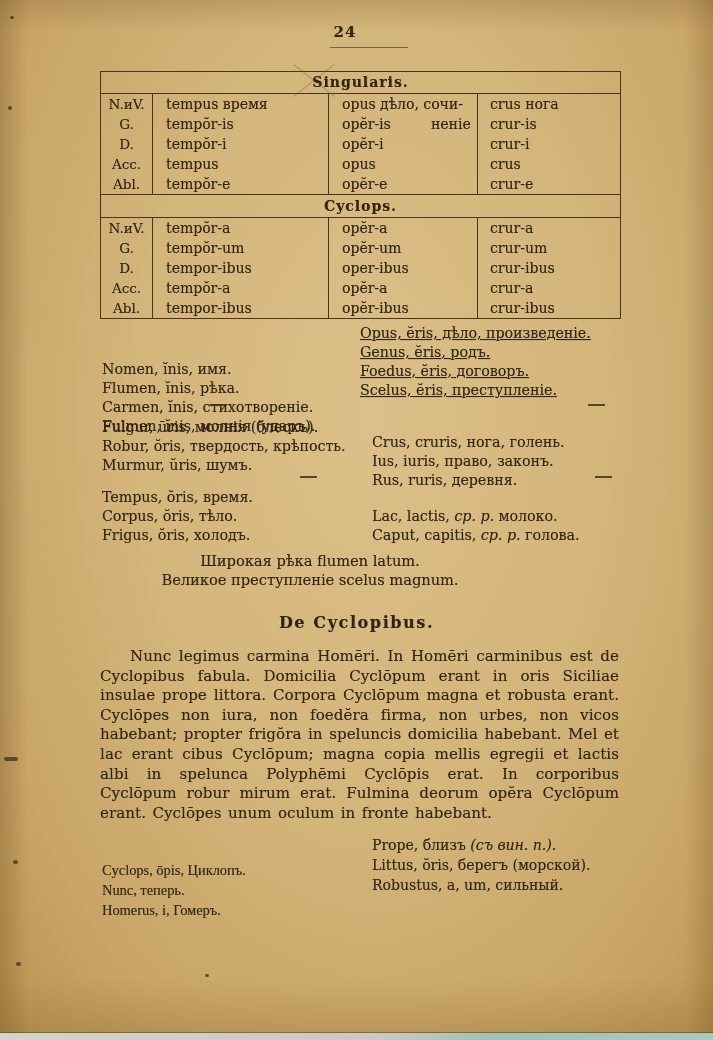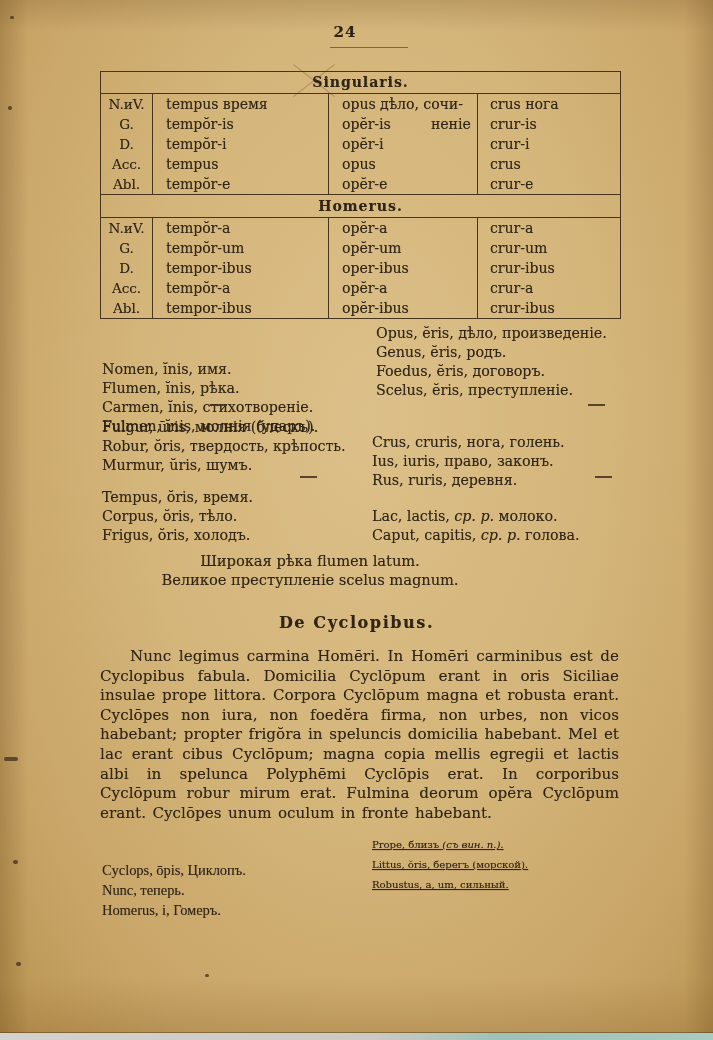--- a/index.html
+++ b/index.html
@@ -99,21 +99,21 @@
       <span class="c2">opus</span>
       <span class="c3">crus</span>
     </div>
     <div class="trow">
       <span class="c0">Abl.</span>
       <span class="c1">tempŏr-e</span>
       <span class="c2">opĕr-e</span>
       <span class="c3">crur-e</span>
     </div>
 
-    <div class="tbl-head mid">Homerus.</div>
+    <div class="tbl-head mid">Cyclops.</div>
 
     <div class="trow">
       <span class="c0">N.иV.</span>
       <span class="c1">tempŏr-a</span>
       <span class="c2">opĕr-a</span>
       <span class="c3">crur-a</span>
     </div>
     <div class="trow">
       <span class="c0">G.</span>
       <span class="c1">tempŏr-um</span>
@@ -139,21 +139,21 @@
       <span class="c3">crur-ibus</span>
     </div>
   </div>
 
   <div class="vcol" style="left:102px;top:324px;margin-top:36px;">
     <div class="vline"><span>Nomen, ĭnis, имя.</span><i></i><span></span></div>
     <div class="vline"><span>Flumen, ĭnis, рѣка.</span><i></i><span></span></div>
     <div class="vline"><span>Carmen, ĭnis, стихотвореніе.</span><i></i><span></span></div>
     <div class="vline"><span>Fulmen, ĭnis, молнія (ударъ).</span><i></i><span></span></div>
   </div>
-  <div class="vcol" style="left:376px;top:324px;">
+  <div class="vcol" style="left:360px;top:324px;text-decoration:underline;">
     <div class="vline"><span>Opus, ĕris, дѣло, произведеніе.</span><i></i><span></span></div>
     <div class="vline"><span>Genus, ĕris, родъ.</span><i></i><span></span></div>
     <div class="vline"><span>Foedus, ĕris, договоръ.</span><i></i><span></span></div>
     <div class="vline"><span>Scelus, ĕris, преступленіе.</span><i></i><span></span></div>
   </div>
   <div class="dash" style="left:210px;top:404px;"></div>
   <div class="dash" style="left:588px;top:404px;"></div>
 
   <div class="vcol" style="left:102px;top:418px;">
     <div class="vline"><span>Fulgur, ūris, молнія (блескъ).</span><i></i><span></span></div>
@@ -185,21 +185,21 @@
 
   <div class="heading">De Cyclopibus.</div>
 
   <div class="para">Nunc legimus carmina Homēri. In Homēri carminibus est de Cyclopibus fabula. Domicilia Cyclōpum erant in oris Siciliae insulae prope littora. Corpora Cyclōpum magna et robusta erant. Cyclōpes non iura, non foedĕra firma, non urbes, non vicos habebant; propter frigŏra in speluncis domicilia habebant. Mel et lac erant cibus Cyclōpum; magna copia mellis egregii et lactis albi in spelunca Polyphēmi Cyclōpis erat. In corporibus Cyclōpum robur mirum erat. Fulmina deorum opĕra Cyclōpum erant. Cyclōpes unum oculum in fronte habebant.</div>
 
   <div class="vcol" style="left:102px;top:860px;font-size:14.4px;line-height:20px;font-family:Liberation Serif, serif;">
     <div class="vline"><span>Cyclops, ōpis, Циклопъ.</span><i></i><span></span></div>
     <div class="vline"><span>Nunc, теперь.</span><i></i><span></span></div>
     <div class="vline"><span>Homerus, i, Гомеръ.</span><i></i><span></span></div>
   </div>
-  <div class="vcol" style="left:372px;top:835px;font-size:10px;line-height:20px;text-decoration:underline;">
+  <div class="vcol" style="left:372px;top:835px;font-size:14px;line-height:20px;">
     <div class="vline"><span>Prope, близъ </span><i>(съ вин. п.).</i><span></span></div>
     <div class="vline"><span>Littus, ŏris, берегъ (морской).</span><i></i><span></span></div>
     <div class="vline"><span>Robustus, a, um, сильный.</span><i></i><span></span></div>
   </div>
 
   <div class="speck" style="left:4px;top:757px;width:14px;height:4px;"></div>
   <div class="speck" style="left:13px;top:860px;width:5px;height:4px;"></div>
   <div class="speck" style="left:16px;top:962px;width:5px;height:4px;"></div>
   <div class="speck" style="left:8px;top:106px;width:4px;height:4px;"></div>
   <div class="speck" style="left:10px;top:16px;width:4px;height:3px;"></div>

